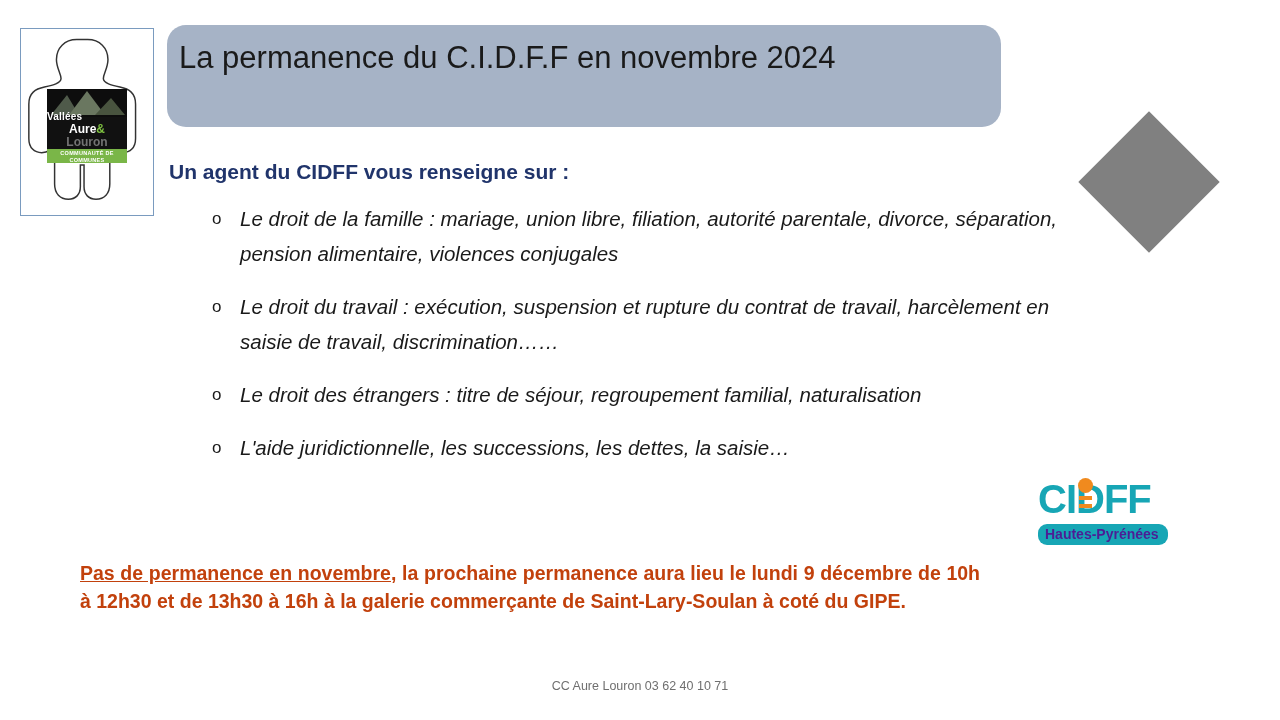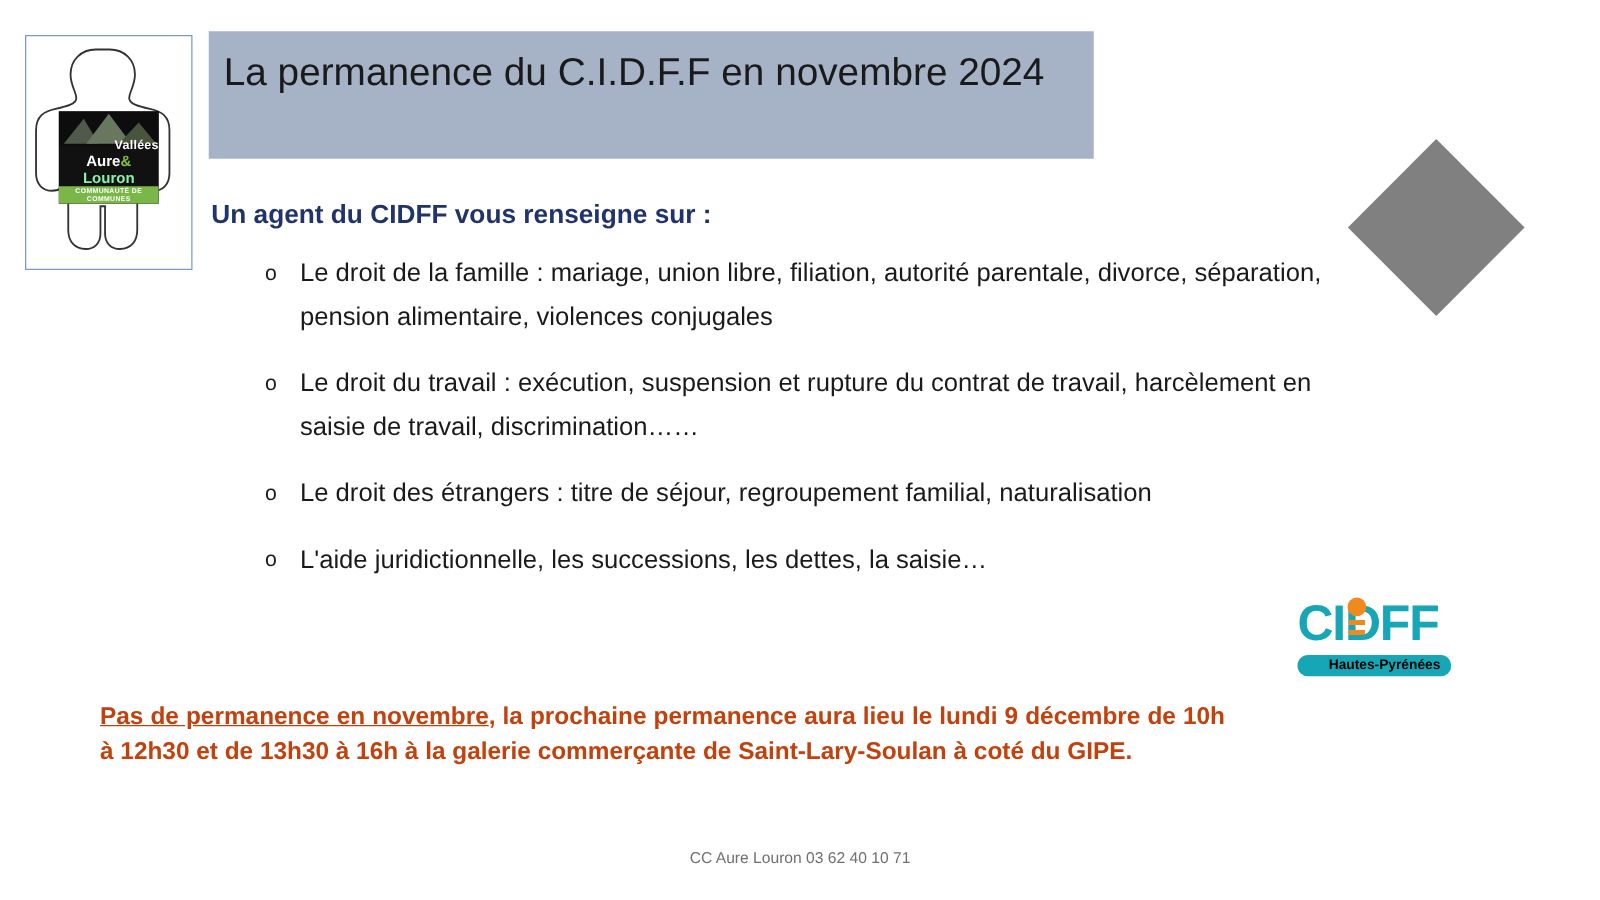--- a/index.html
+++ b/index.html
@@ -44,21 +44,21 @@
   .badge-peaks {
     position: absolute;
     left: 0; top: 0;
     width: 80px;
     height: 28px;
   }
   .badge-line1 {
     position: absolute;
     left: 0; top: 22px;
     width: 80px;
-    text-align: right;
+    text-align: left;
     color: #ffffff;
     font-size: 10px;
     font-weight: bold;
     letter-spacing: .2px;
   }
   .badge-line2 {
     position: absolute;
     left: 0; top: 33px;
     width: 80px;
     text-align: center;
@@ -67,21 +67,21 @@
     font-weight: bold;
   }
   .badge-line2 .amp {
     color: #7fc241;
   }
   .badge-line3 {
     position: absolute;
     left: 0; top: 46px;
     width: 80px;
     text-align: center;
-    color: #86efac;
+    color: #737373;
     font-size: 12px;
     font-weight: bold;
   }
   .badge-green {
     position: absolute;
     left: 0;
     top: 60px;
     width: 80px;
     height: 14px;
     background: #7ab648;
@@ -95,25 +95,26 @@
     line-height: 7px;
     padding-top: 1px;
     letter-spacing: .3px;
   }
 
   
   .title-banner {
     position: absolute;
     left: 167px;
     top: 25px;
-    width: 708px;
+    width: 834px;
     height: 102px;
     background: #a6b3c6;
     box-sizing: border-box;
     padding: 12px 14px 0 12px;
+    border-radius: 19px;
   }
   .title-banner .title-text {
     font-size: 31px;
     color: #1a1a1a;
     line-height: 41px;
     font-weight: normal;
   }
 
   
   .diamond-wrap {
@@ -171,20 +172,21 @@
     width: 28px;
     font-size: 17px;
     line-height: 35px;
     color: #1a1a1a;
   }
   .bullet-text {
     flex: 1 1 auto;
     font-size: 20.5px;
     line-height: 35px;
     color: #1a1a1a;
+    font-style: italic;
   }
 
   
   .notice {
     position: absolute;
     left: 80px;
     top: 559px;
     width: 900px;
     font-size: 19.5px;
     font-weight: bold;
@@ -242,24 +244,24 @@
   .cidff-sub {
     margin-top: 2px;
     font-size: 11.5px;
     line-height: 13.5px;
     color: #3b3b5c;
   }
   .cidff-dept {
     margin-top: 4px;
     display: inline-block;
     background: #17a6b5;
-    color: #000000;
-    font-size: 11px;
-    font-weight: bold;
-    padding: 2px 9px 3px 25px;
+    color: #4c1d95;
+    font-size: 14px;
+    font-weight: bold;
+    padding: 2px 9px 3px 7px;
     border-radius: 9px;
   }
   .cidff-phone {
     margin-top: 7px;
     color: #17a6b5;
     font-size: 20px;
     font-weight: bold;
     letter-spacing: .5px;
   }
 

